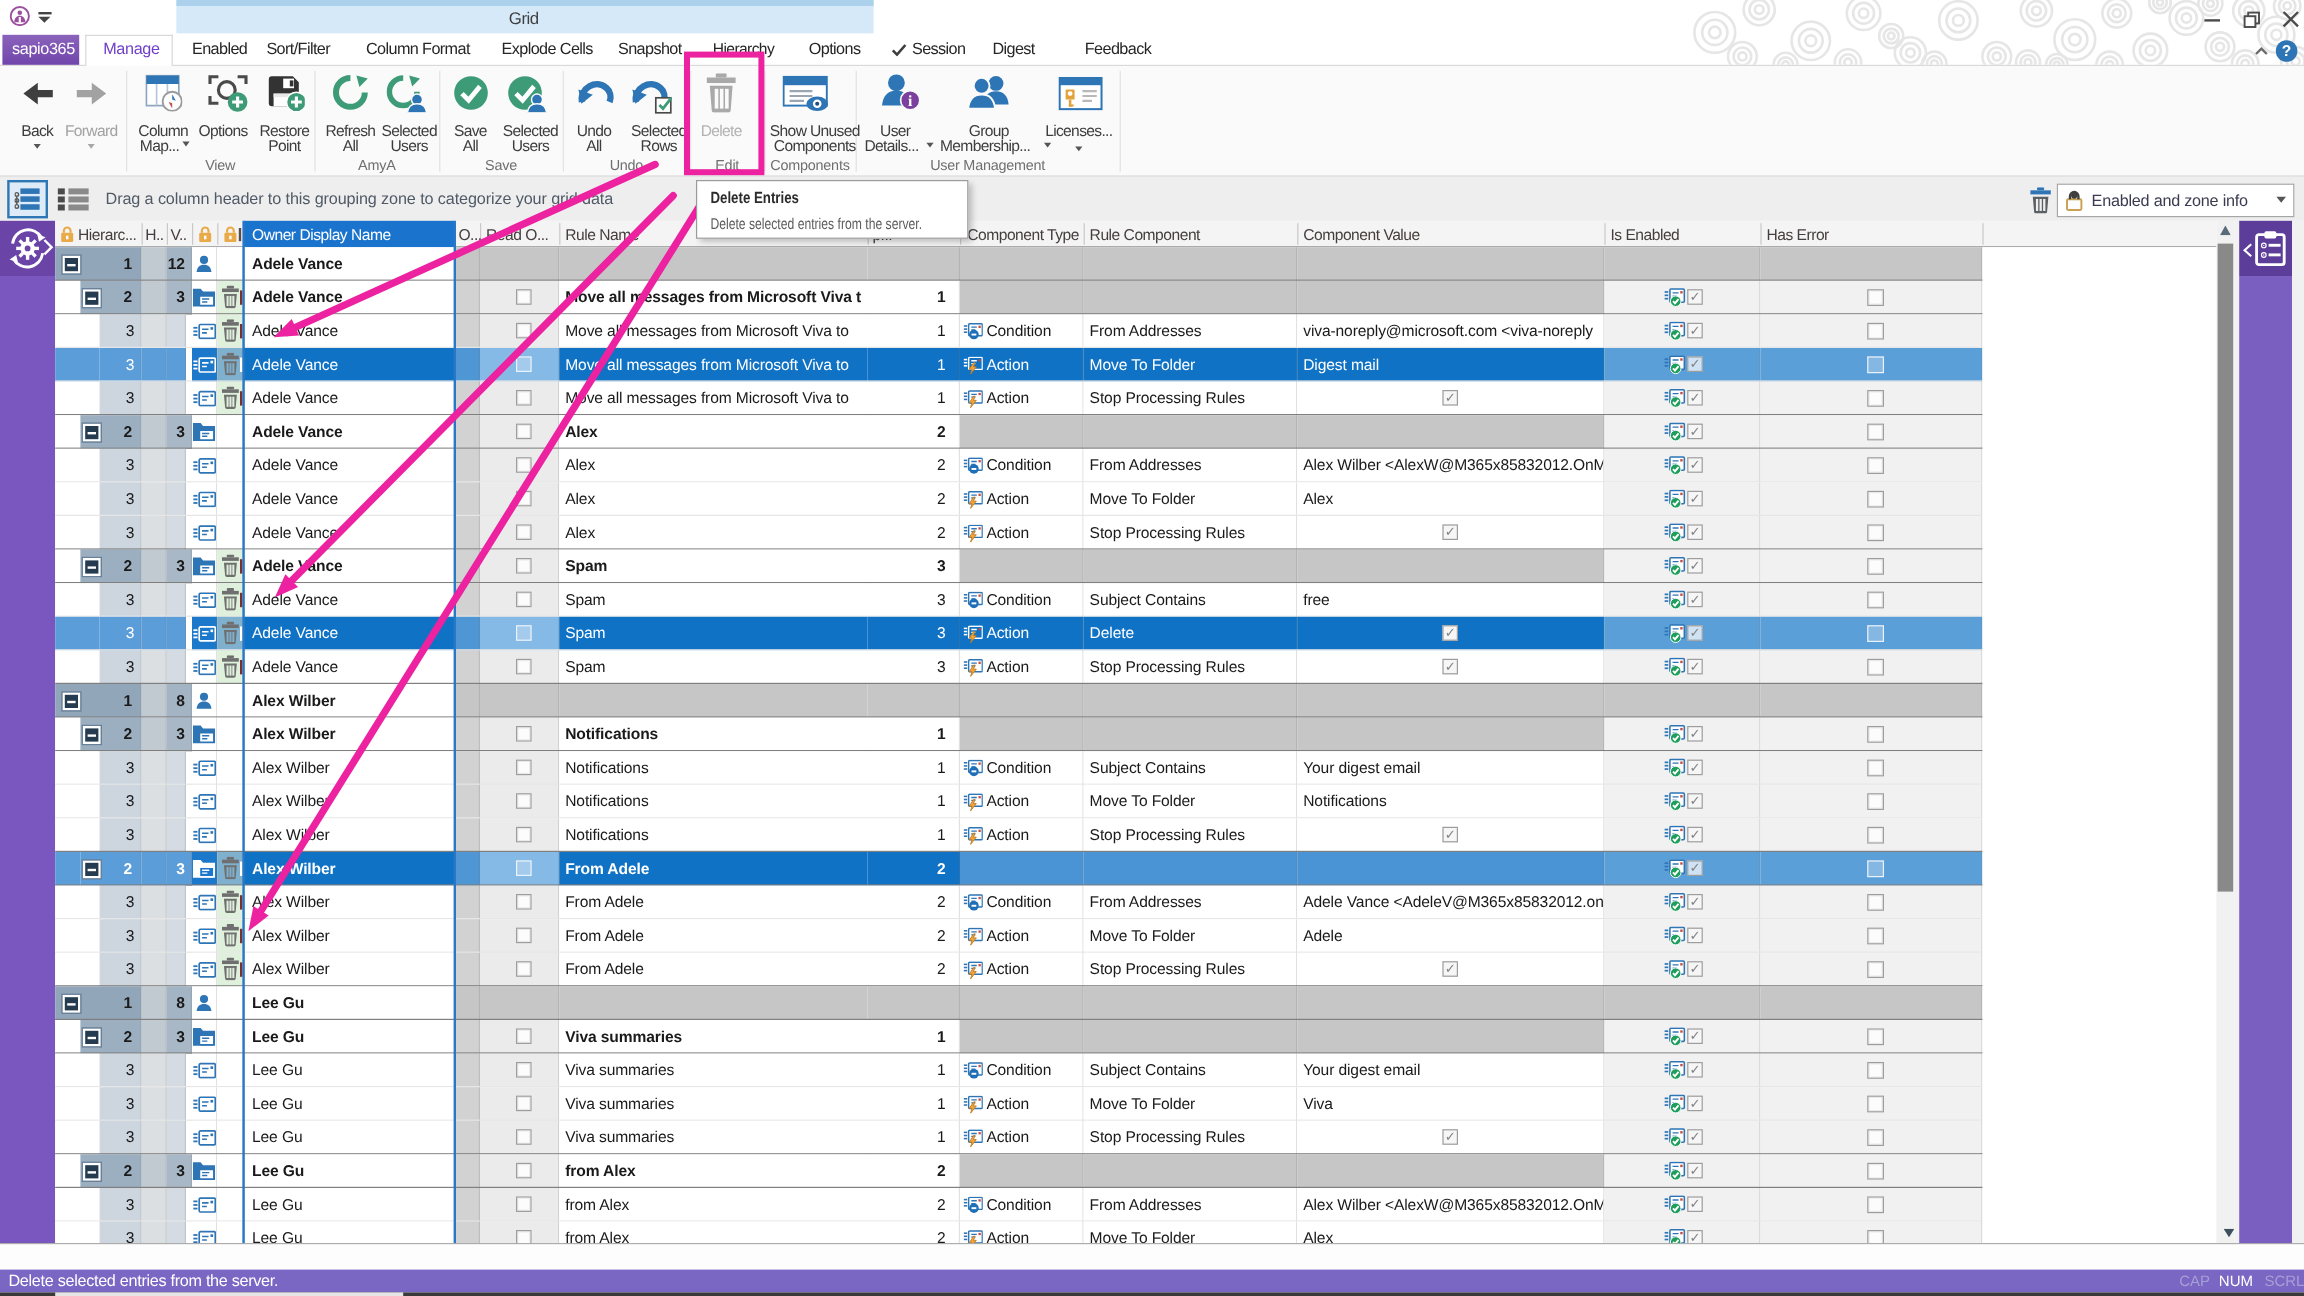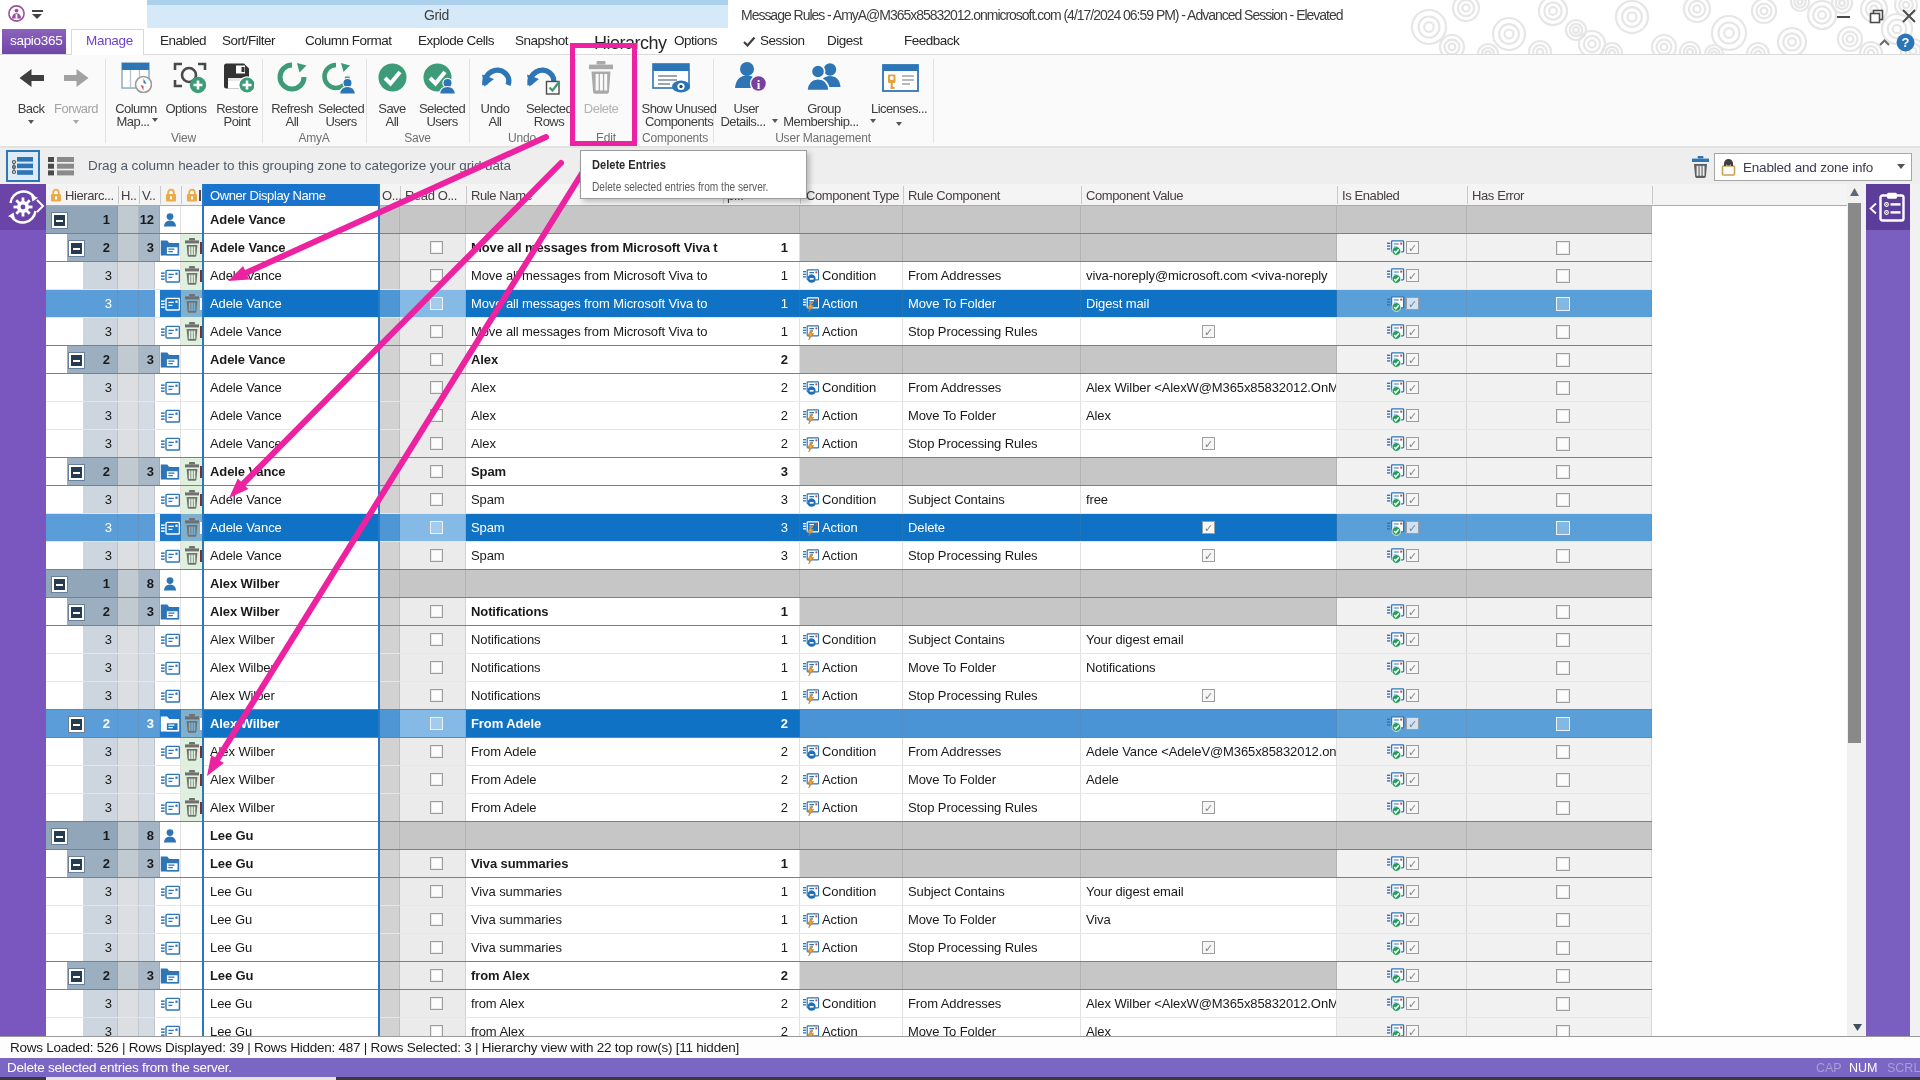--- a/index.html
+++ b/index.html
@@ -167,21 +167,20 @@
       <circle cx="8.5" cy="8.5" r="7.6" fill="#fff" stroke="#9b4f9e" stroke-width="1.6"></circle>
       <circle cx="8.5" cy="5.6" r="1.9" fill="#9b4f9e"></circle>
       <path d="M3.8 13.5c.4-3.4 1.9-5.3 4.7-5.3s4.3 1.9 4.7 5.3z" fill="#9b4f9e"></path>
       <rect x="7.6" y="9.2" width="1.8" height="4.5" fill="#fff"></rect>
     </svg>
 <div class="abs" style="left:32px;top:10px;width:11px;height:2px;background:#444"></div>
 <div class="car" style="left:32px;top:14px;border-left-width:5.5px;border-right-width:5.5px;border-top-width:5px;border-top-color:#444"></div>
 <div class="abs" style="left:147px;top:0px;width:581px;height:28px;background:#d5e9f8;"></div>
 <div class="abs" style="left:147px;top:0px;width:581px;height:5px;background:#abd1ec;"></div>
 <div class="t" style="left:424px;top:7px;font-size:14px;color:#3f3f3f;font-weight:normal;letter-spacing:-0.4px;">Grid</div>
-<div class="t" style="left:741px;top:7px;font-size:14px;color:#3c3c3c;font-weight:normal;letter-spacing:-1.02px;">Message Rules - AmyA@M365x85832012.onmicrosoft.com (4/17/2024 06:59 PM) - Advanced Session - Elevated</div>
 <div class="abs" style="left:1837px;top:16px;width:13px;height:2px;background:#4c4c4c;z-index:6"></div>
 <svg class="abs" style="left:1869px;top:9px;z-index:6" width="15" height="15" viewBox="0 0 15 15">
       <rect x="4.5" y="1.5" width="9" height="9" fill="#fff" stroke="#4c4c4c" stroke-width="1.6"></rect>
       <rect x="1.5" y="4.5" width="9" height="9" fill="#fff" stroke="#4c4c4c" stroke-width="1.6"></rect>
     </svg>
 <svg class="abs" style="left:1901px;top:8px;z-index:6" width="16" height="16" viewBox="0 0 16 16">
       <path d="M2 2 L14 14 M14 2 L2 14" stroke="#4c4c4c" stroke-width="2"></path>
     </svg>
 <svg class="abs" style="left:1878px;top:38px;z-index:6" width="13" height="9" viewBox="0 0 13 9">
       <path d="M2 7 L6.5 2.5 L11 7" fill="none" stroke="#6a6a6a" stroke-width="2"></path>
@@ -194,21 +193,21 @@
 <div class="abs" style="left:0px;top:54px;width:1920px;height:1px;background:#dadada;"></div>
 <div class="abs" style="left:2px;top:29px;width:64px;height:25px;background:linear-gradient(#8a63bb,#7145ab);"></div>
 <div class="t" style="left:10px;top:33px;font-size:13.5px;color:#ffffff;font-weight:normal;letter-spacing:-0.3px;">sapio365</div>
 <div class="abs" style="left:71px;top:29px;width:73px;height:26px;background:#ffffff;border:1px solid #d8d8d8;border-bottom:none"></div>
 <div class="t" style="left:86px;top:33px;font-size:13.5px;color:#7040c8;font-weight:normal;letter-spacing:-0.3px;">Manage</div>
 <div class="t" style="left:160px;top:33px;font-size:13.5px;color:#262626;font-weight:normal;letter-spacing:-0.5px;">Enabled</div>
 <div class="t" style="left:222px;top:33px;font-size:13.5px;color:#262626;font-weight:normal;letter-spacing:-0.5px;">Sort/Filter</div>
 <div class="t" style="left:305px;top:33px;font-size:13.5px;color:#262626;font-weight:normal;letter-spacing:-0.5px;">Column Format</div>
 <div class="t" style="left:418px;top:33px;font-size:13.5px;color:#262626;font-weight:normal;letter-spacing:-0.5px;">Explode Cells</div>
 <div class="t" style="left:515px;top:33px;font-size:13.5px;color:#262626;font-weight:normal;letter-spacing:-0.5px;">Snapshot</div>
-<div class="t" style="left:594px;top:33px;font-size:18px;color:#262626;font-weight:normal;letter-spacing:-0.5px;">Hierarchy</div>
+<div class="t" style="left:594px;top:33px;font-size:13px;color:#262626;font-weight:normal;letter-spacing:-0.5px;">Hierarchy</div>
 <div class="t" style="left:674px;top:33px;font-size:13.5px;color:#262626;font-weight:normal;letter-spacing:-0.5px;">Options</div>
 <div class="t" style="left:760px;top:33px;font-size:13.5px;color:#262626;font-weight:normal;letter-spacing:-0.5px;">Session</div>
 <div class="t" style="left:827px;top:33px;font-size:13.5px;color:#262626;font-weight:normal;letter-spacing:-0.5px;">Digest</div>
 <div class="t" style="left:904px;top:33px;font-size:13.5px;color:#262626;font-weight:normal;letter-spacing:-0.5px;">Feedback</div>
 <svg class="abs" style="left:743px;top:36px;" width="13" height="11" viewBox="0 0 13 11">
       <path d="M1 6 L4.5 9.5 L11.5 1.5" fill="none" stroke="#3f3f3f" stroke-width="2.2"></path>
     </svg>
 <div class="abs" style="left:0px;top:55px;width:1920px;height:92px;background:#fafafa;"></div>
 <div class="abs" style="left:0px;top:146px;width:1920px;height:2px;background:#e3e3e3;"></div>
 <div class="ribsep" style="left:105px"></div>
@@ -2266,21 +2265,20 @@
         <circle cx="7.5" cy="20.5" r="2.4"></circle>
         <rect x="11.5" y="19.2" width="10" height="2.4"></rect>
       </g>
       <g fill="none" stroke="#5c3d99" stroke-width="0.9">
         <circle cx="7.5" cy="12.5" r="1"></circle>
         <circle cx="7.5" cy="20.5" r="1"></circle>
       </g>
     </svg>
 <div class="abs" style="left:0px;top:1036px;width:1920px;height:1px;background:#9a9a9a;"></div>
 <div class="abs" style="left:0px;top:1037px;width:1920px;height:21px;background:#fdfdfd;"></div>
-<div class="t" style="left:10px;top:1040px;font-size:13.5px;color:#1c1c1c;font-weight:normal;letter-spacing:-0.25px;">Rows Loaded: 526 | Rows Displayed: 39 | Rows Hidden: 487 | Rows Selected: 3 | Hierarchy view with 22 top row(s) [11 hidden]</div>
 <div class="abs" style="left:0px;top:1058px;width:1920px;height:19px;background:#7a66c3;"></div>
 <div class="t" style="left:7px;top:1060px;font-size:13.5px;color:#ffffff;font-weight:normal;letter-spacing:-0.25px;">Delete selected entries from the server.</div>
 <div class="t" style="left:1816px;top:1061px;font-size:12.5px;color:#a79ed6;font-weight:normal;letter-spacing:0px;">CAP</div>
 <div class="t" style="left:1849px;top:1061px;font-size:12.5px;color:#ffffff;font-weight:normal;letter-spacing:0px;">NUM</div>
 <div class="t" style="left:1887px;top:1061px;font-size:12.5px;color:#a79ed6;font-weight:normal;letter-spacing:0px;">SCRL</div>
 <div class="abs" style="left:0px;top:1077px;width:1920px;height:3px;background:#3a3a3a;"></div>
 <div class="abs" style="left:46px;top:1077px;width:290px;height:3px;background:#e6e6e6;"></div>
 <div class="abs" style="left:570px;top:43px;width:67px;height:103px;border:5px solid #ec22a0"></div>
 <svg class="abs" style="left:0;top:0;pointer-events:none" width="1920" height="1080" viewBox="0 0 1920 1080">
       <line x1="546" y1="137" x2="240.8" y2="275.2" stroke="#ec22a0" stroke-width="6" stroke-linecap="round"></line>

